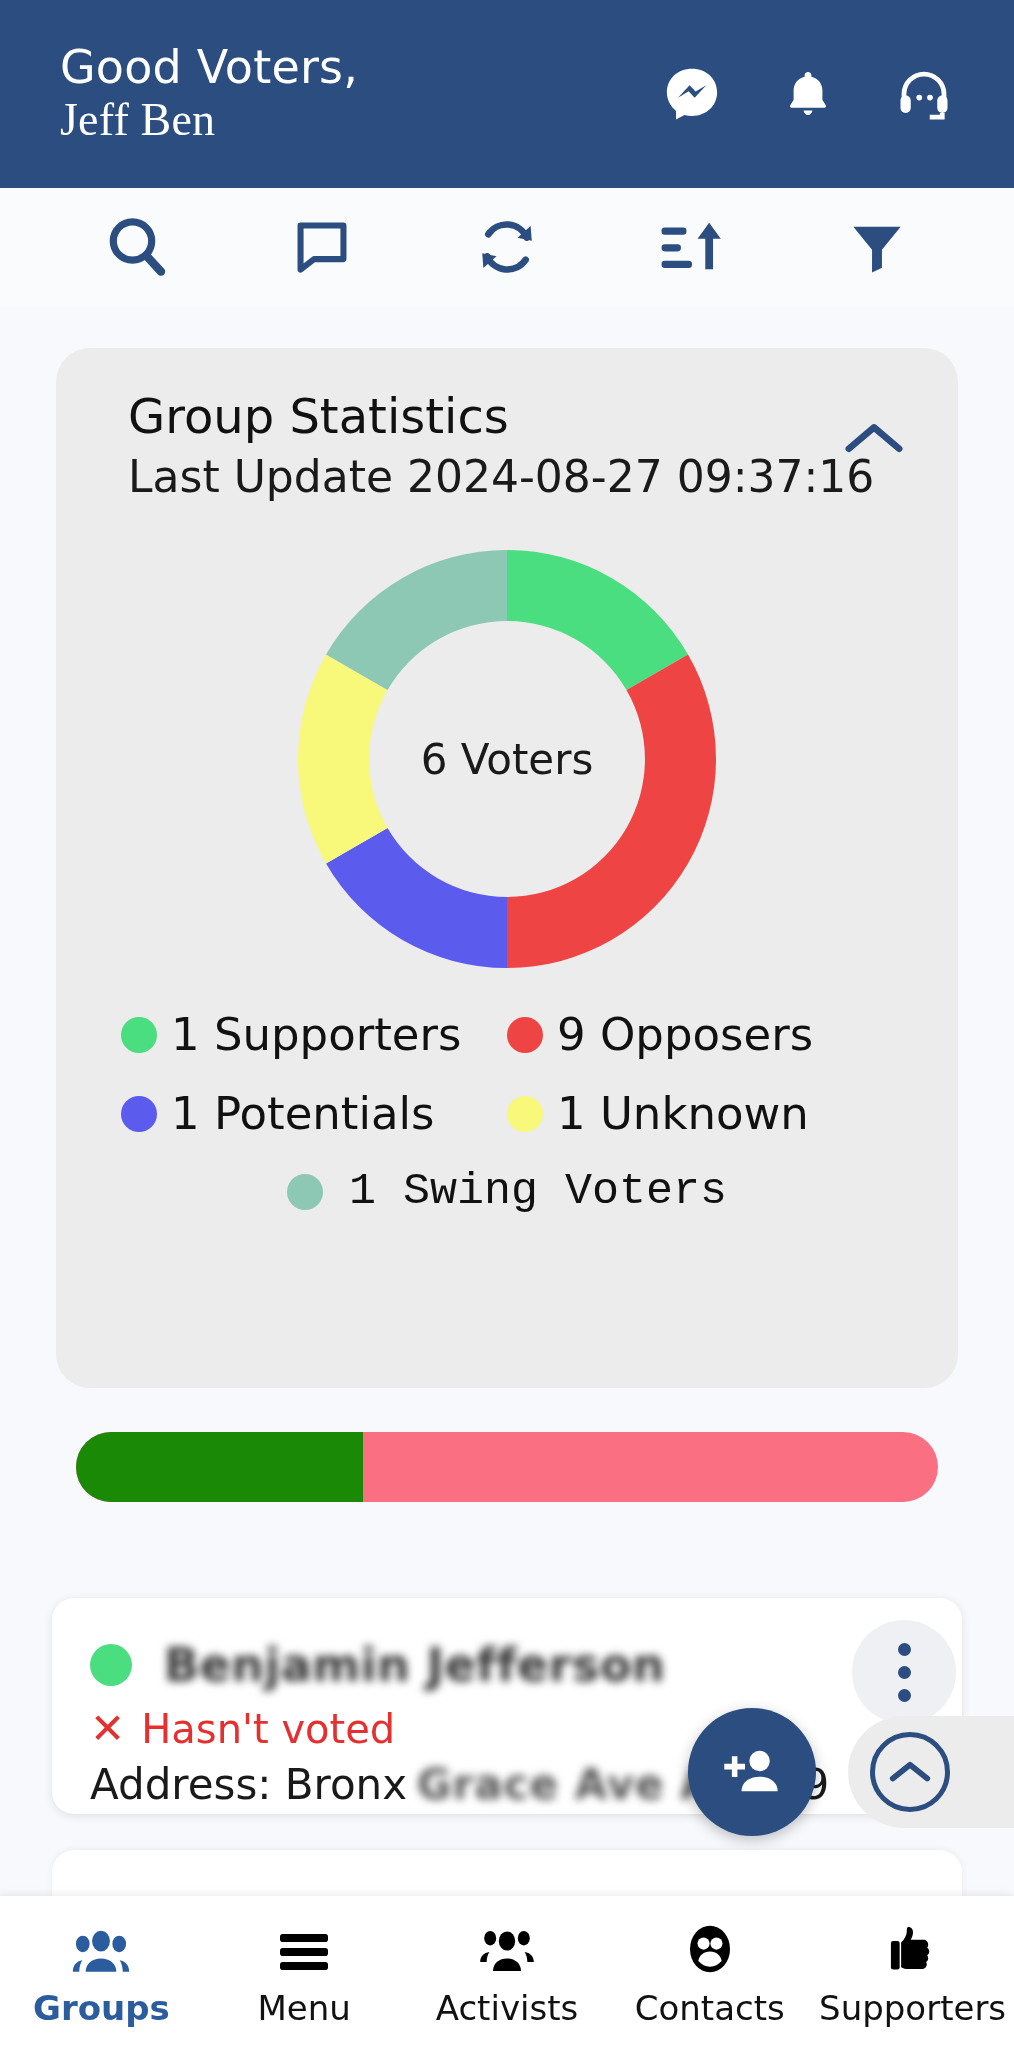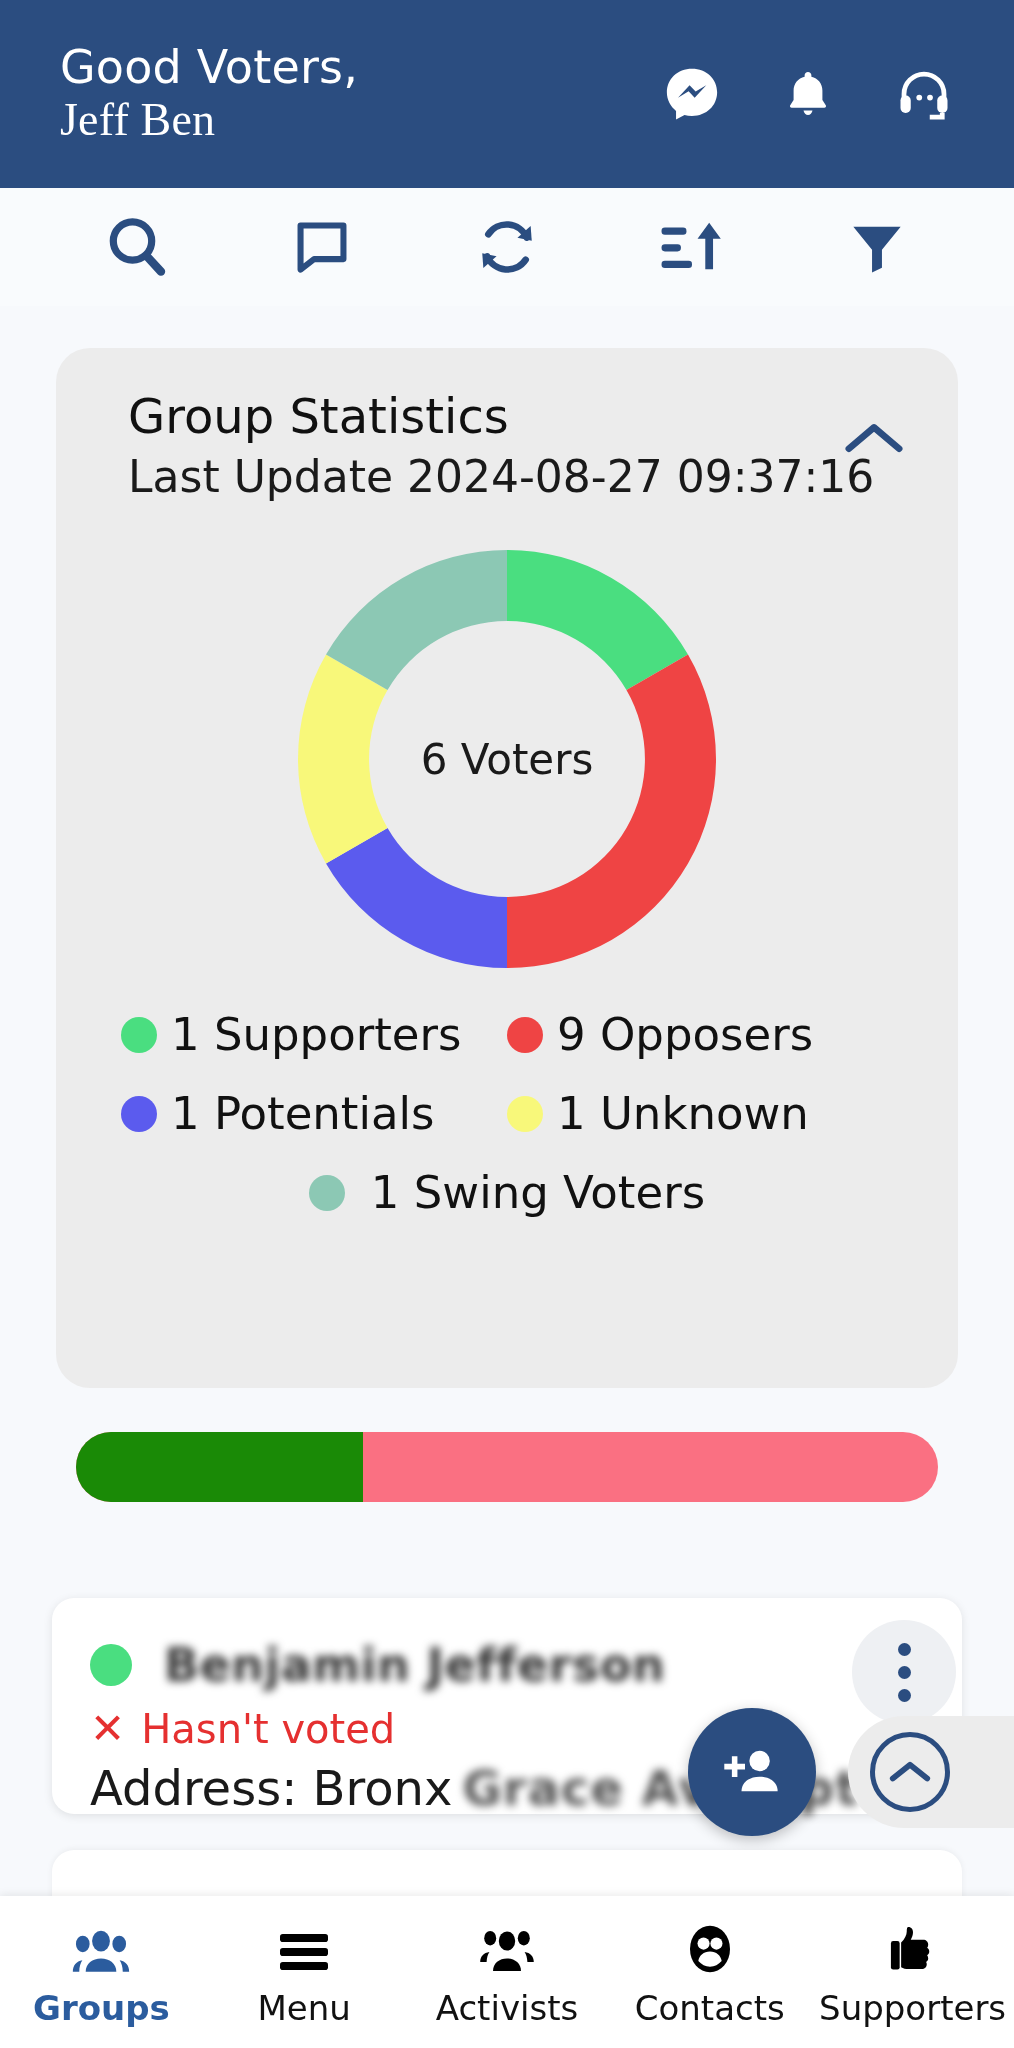--- a/index.html
+++ b/index.html
@@ -53,21 +53,21 @@
   .donut-center {
     position: absolute; inset: 0; display: flex; align-items: center; justify-content: center;
     font-size: 42px; color: #1a1a1a; pointer-events: none;
   }
 
   
   .legend { position: absolute; top: 660px; left: 0; width: 902px; }
   .legend-row { display: flex; align-items: center; justify-content: center; margin-bottom: 26px; }
   .legend-row.two > .legend-item { width: 386px; gap: 14px; }
   .legend-item { display: flex; align-items: center; gap: 26px; }
-  .legend-item.center { justify-content: flex-start; }
+  .legend-item.center { justify-content: flex-start; font-family: Liberation Mono, monospace; }
   .dot { width: 36px; height: 36px; border-radius: 50%; flex: none; }
   .legend-label { font-size: 45px; color: #111111; white-space: nowrap; }
 
   
   .progress {
     position: absolute; top: 1432px; left: 76px; width: 862px; height: 70px;
     border-radius: 35px; overflow: hidden; background: #fa7082;
     display: flex; align-items: center; justify-content: center;
   }
   .progress-fill { position: absolute; left: 0; top: 0; bottom: 0; background: #1a8a06; }
@@ -80,21 +80,21 @@
     box-shadow: 0 2px 10px rgba(0,0,0,0.10);
   }
   .voter-top { display: flex; align-items: center; gap: 32px; padding: 40px 0 0 38px; }
   .voter-dot { width: 42px; height: 42px; border-radius: 50%; background: #4ade80; flex: none; }
   .voter-name {
     font-size: 46px; font-weight: 700; color: #333333;
     filter: blur(4px); letter-spacing: 0.5px;
   }
   .voter-status { display: flex; align-items: center; gap: 16px; padding: 14px 0 0 38px; color: #e53030; font-size: 40px; }
   .x-mark { font-size: 42px; line-height: 1; font-weight: 400; }
-  .voter-addr { padding: 8px 0 0 38px; font-size: 48px; color: #1a1a1a; display: flex; align-items: baseline; gap: 0; white-space: nowrap; }
+  .voter-addr { padding: 8px 0 0 38px; font-size: 42px; color: #1a1a1a; display: flex; align-items: baseline; gap: 0; white-space: nowrap; }
   .addr-blur { filter: blur(4.5px); margin: 0 10px; color: #555; font-weight: 700; letter-spacing: 1px; }
 
   .kebab {
     position: absolute; top: 1620px; right: 58px; width: 104px; height: 104px;
     border-radius: 50%; background: #eef0f3;
     display: flex; flex-direction: column; align-items: center; justify-content: center; gap: 10px;
     cursor: pointer;
   }
   .kebab i { width: 13px; height: 13px; border-radius: 50%; background: #2b4d80; display: block; }
 

